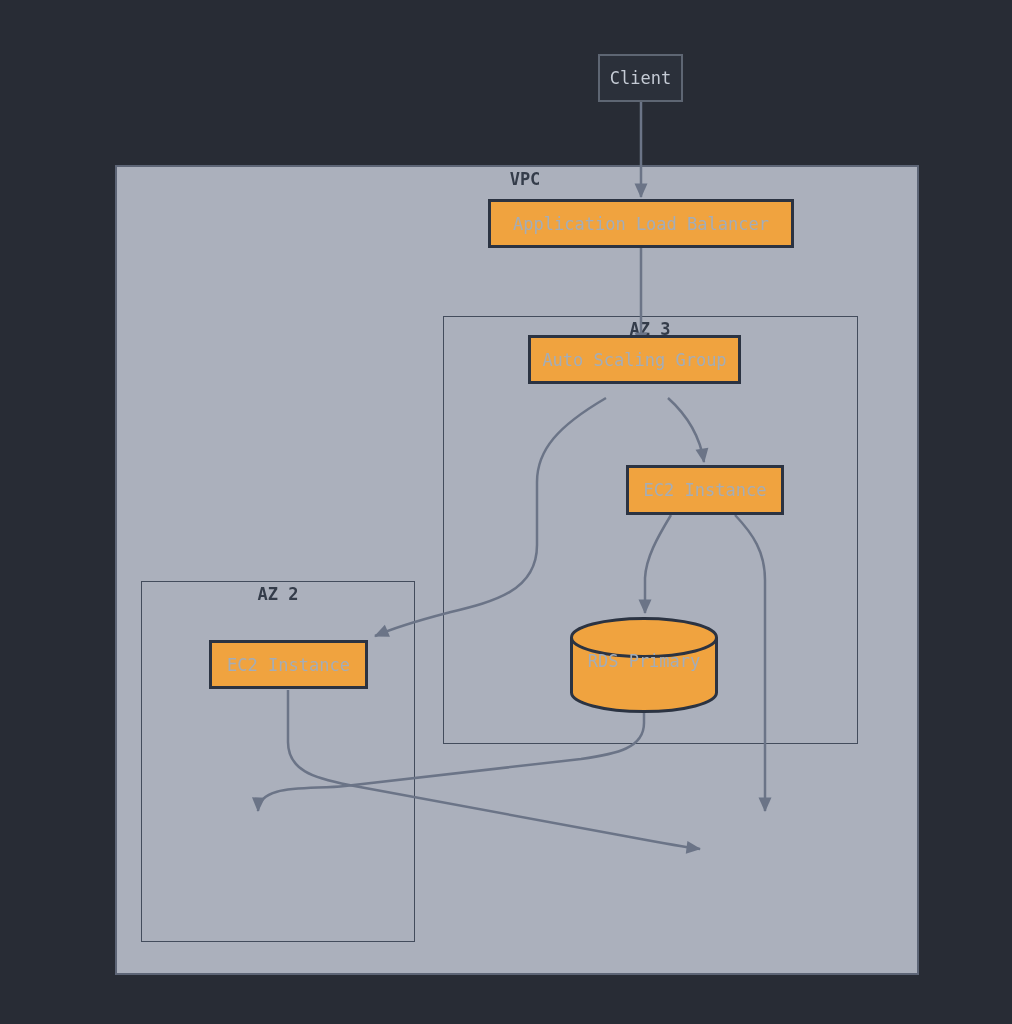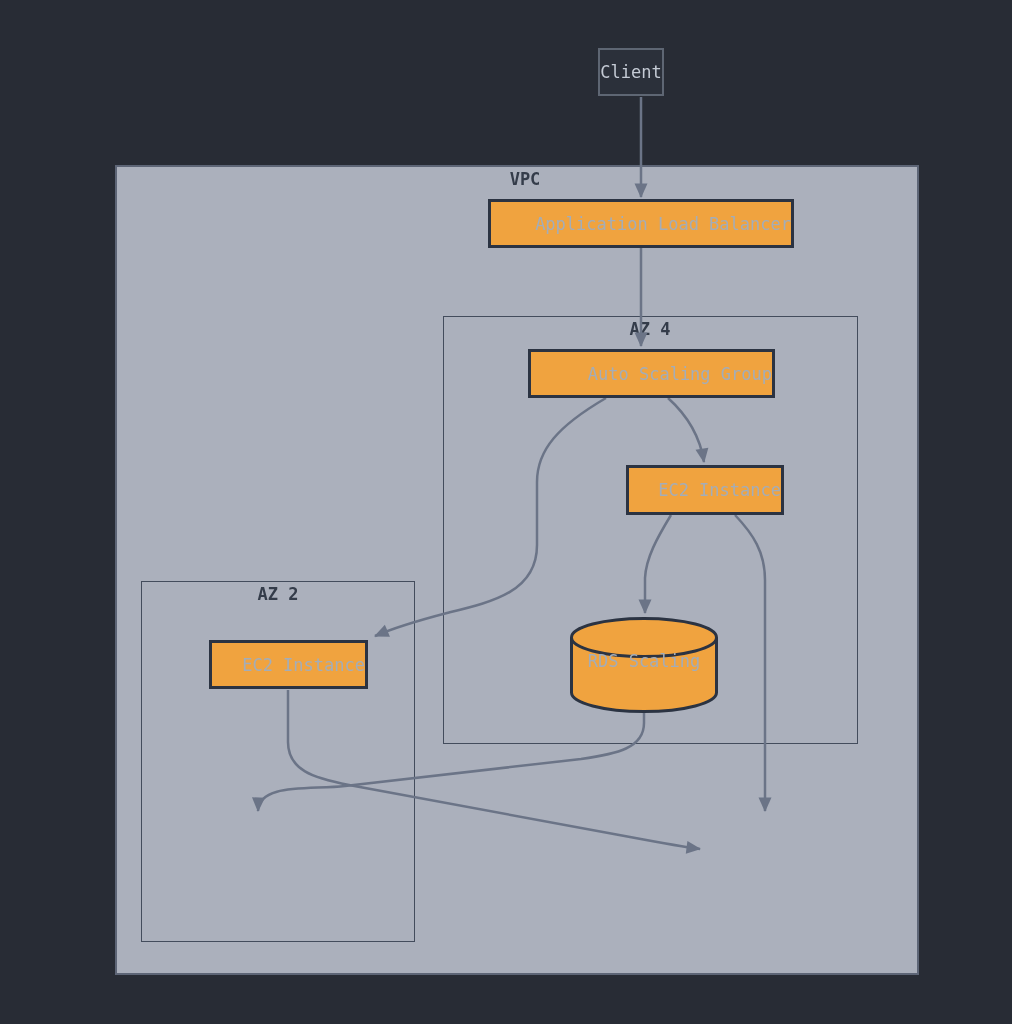--- a/index.html
+++ b/index.html
@@ -24,21 +24,21 @@
   }
   .container-box{position:absolute;box-sizing:border-box;background:var(--container-fill);border:2px solid var(--container-border);}
   .az-box{position:absolute;box-sizing:border-box;background:transparent;border:1.5px solid var(--az-border);}
   .container-label{
     position:absolute;transform:translateX(-50%);
     color:var(--container-label);font-size:17px;font-weight:bold;white-space:nowrap;
   }
   .node-rect{
     position:absolute;box-sizing:border-box;
     background:var(--node-fill);border:3px solid var(--node-border);
-    display:flex;align-items:center;justify-content:flex-end;
+    display:flex;align-items:center;justify-content:center;
     color:var(--node-text);font-size:17px;white-space:nowrap;
   }
   .node-client{
     position:absolute;box-sizing:border-box;
     background:var(--client-fill);border:2px solid var(--client-border);
     display:flex;align-items:center;justify-content:center;
     color:var(--client-text);font-size:17px;white-space:nowrap;
   }
   .node-cyl{position:absolute;}
   .node-cyl svg{position:absolute;left:0;top:0;}
@@ -52,64 +52,64 @@
 </style>
 </head>
 <body>
 
 <div id="canvas">
 
   <div class="container-box" style="left:115px;top:165px;width:804px;height:810px;"></div>
   <div class="container-label" style="left:517px;top:169px;margin-left:8px;">VPC</div>
 
   <div class="az-box" style="left:443px;top:316px;width:415px;height:428px;"></div>
-  <div class="container-label" style="left:650px;top:319px;">AZ 4</div>
+  <div class="container-label" style="left:650px;top:319px;">AZ 3</div>
 
   <div class="az-box" style="left:141px;top:581px;width:274px;height:361px;"></div>
   <div class="container-label" style="left:278px;top:584px;">AZ 2</div>
 
   <svg id="edges" width="1012" height="1024" viewBox="0 0 1012 1024">
     <defs>
       <marker id="arrow" viewBox="0 0 16 14" refX="14" refY="7" markerWidth="16" markerHeight="14" markerUnits="userSpaceOnUse" orient="auto">
         <path d="M0.5,0.5 L15,7 L0.5,13.5 Z" fill="var(--edge)"></path>
       </marker>
     </defs>
     <path class="edge" marker-end="url(#arrow)" d="M641,97 L641,197"></path>
     <path class="edge" marker-end="url(#arrow)" d="M641,248 L641,346"></path>
     <path class="edge" marker-end="url(#arrow)" d="M668,398 C688,416 700,436 704,462"></path>
     <path class="edge" marker-end="url(#arrow)" d="M606,398 C558,426 537,450 537,482 L537,545 C537,592 492,602 447,613 C424,619 396,627 375,636"></path>
     <path class="edge" marker-end="url(#arrow)" d="M671,515 C657,538 646,558 645,578 L645,613"></path>
     <path class="edge" marker-end="url(#arrow)" d="M735,515 C753,534 765,552 765,580 L765,811"></path>
     <path class="edge" marker-end="url(#arrow)" d="M288,690 L288,742 C288,770 313,778 349,785 L630,837 C662,843 684,847 700,849"></path>
     <path class="edge" marker-end="url(#arrow)" d="M644,713 L644,723 C644,748 617,754 581,759 L345,786 C309,790 259,783 258,811"></path>
   </svg>
 
-  <div class="node-client" style="left:598px;top:48px;width:66px;height:48px;">
+  <div class="node-client" style="left:598px;top:54px;width:85px;height:48px;">
     <span>Client</span>
   </div>
 
   <div class="node-rect" style="left:488px;top:199px;width:306px;height:49px;">
     <span>Application Load Balancer</span>
   </div>
 
-  <div class="node-rect" style="left:528px;top:349px;width:247px;height:49px;">
+  <div class="node-rect" style="left:528px;top:335px;width:213px;height:49px;">
     <span>Auto Scaling Group</span>
   </div>
 
   <div class="node-rect" style="left:626px;top:465px;width:158px;height:50px;">
     <span>EC2 Instance</span>
   </div>
 
   <div class="node-rect" style="left:209px;top:640px;width:159px;height:49px;">
     <span>EC2 Instance</span>
   </div>
 
   <div class="node-cyl" style="left:570px;top:617px;width:148px;height:96px;">
     <svg width="148" height="96" viewBox="0 0 148 96">
       <path class="cyl-shape" d="M1.5,20.5 L1.5,75.5 A72.5,19 0 0 0 146.5,75.5 L146.5,20.5"></path>
       <ellipse class="cyl-shape" cx="74" cy="20.5" rx="72.5" ry="19"></ellipse>
     </svg>
-    <span class="cyl-label">RDS Scaling</span>
+    <span class="cyl-label">RDS Primary</span>
   </div>
 
 
 
 </div>
 
 </body></html>

